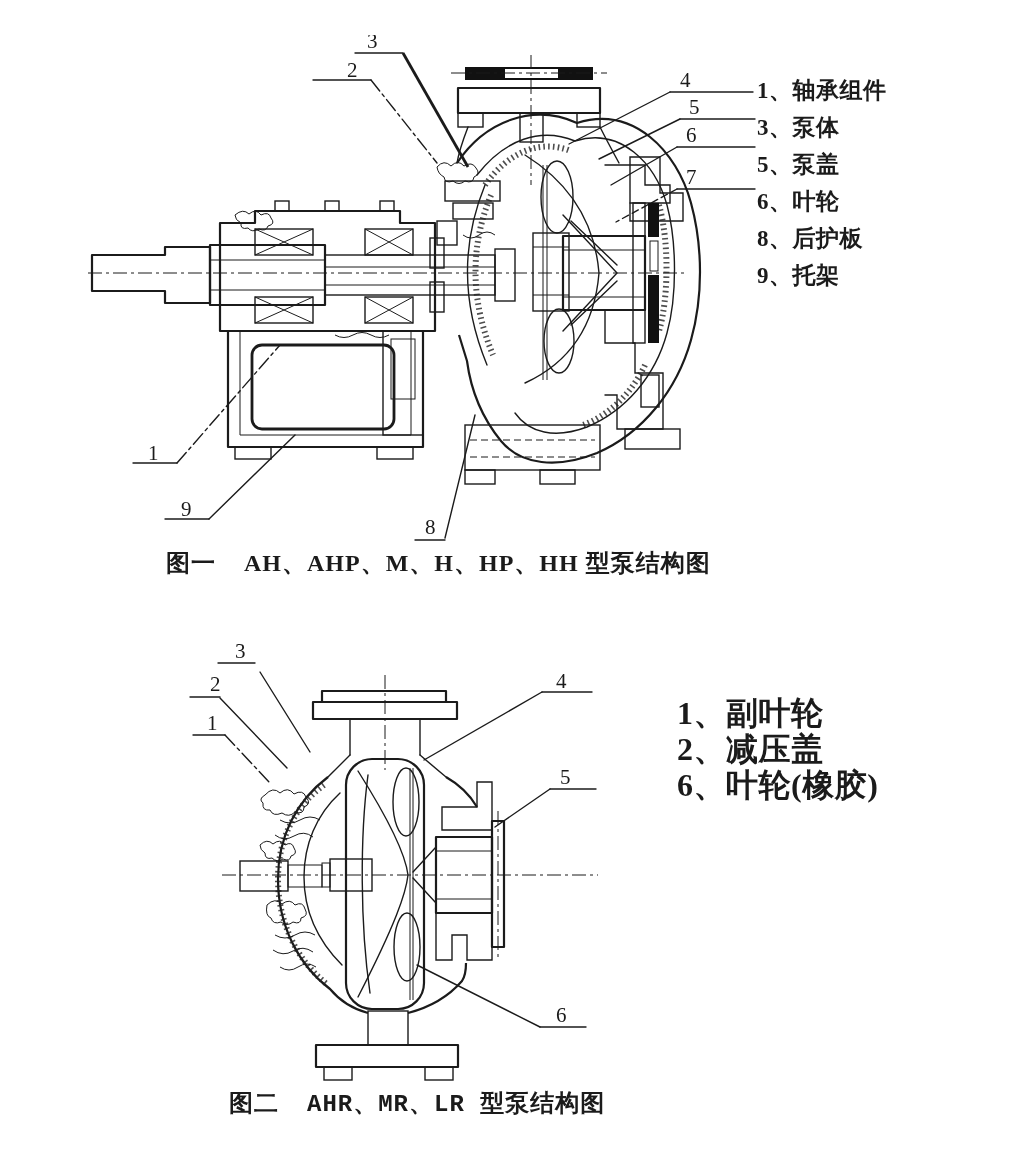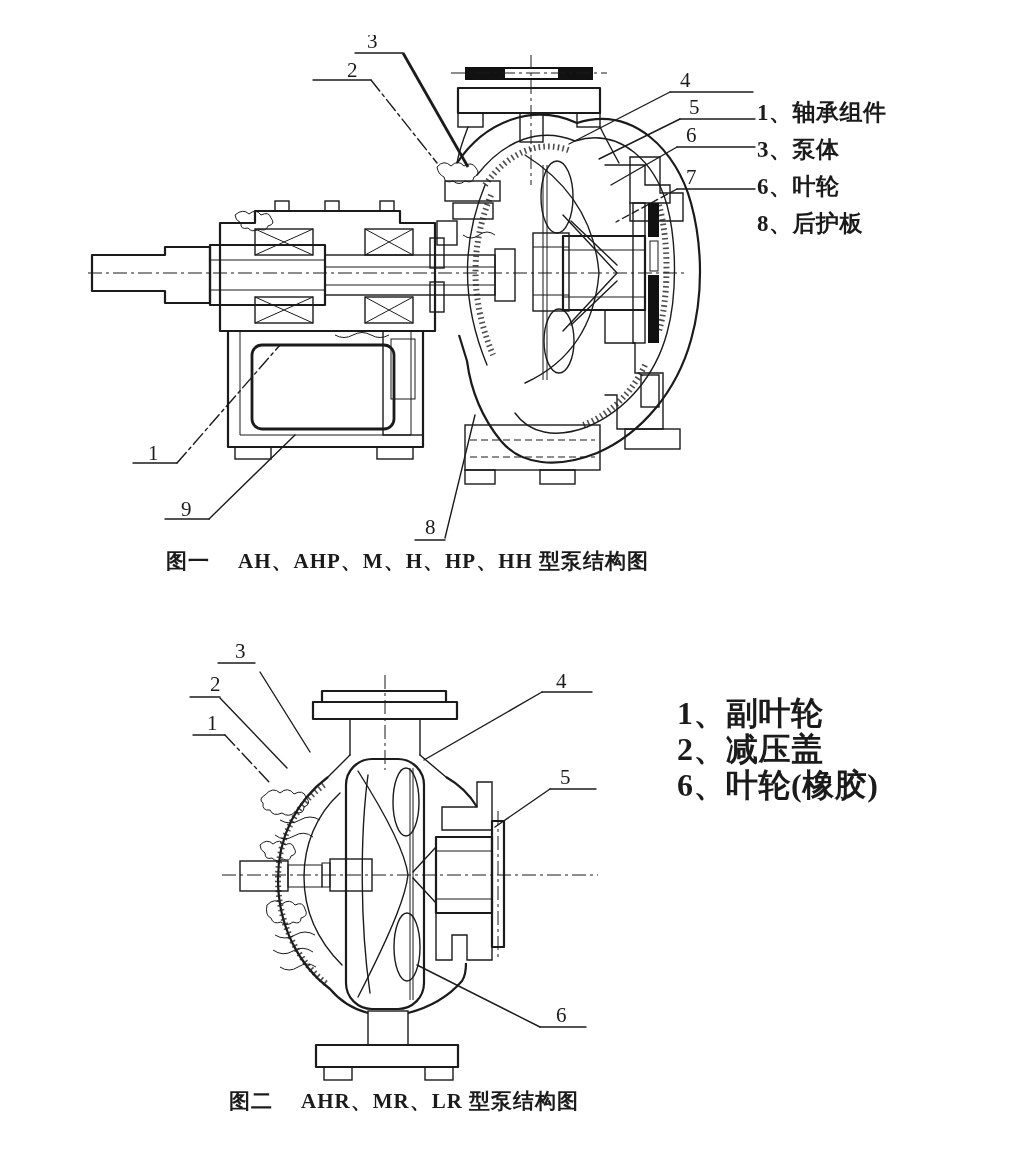--- a/index.html
+++ b/index.html
@@ -12,27 +12,27 @@
   .s2 {stroke:#1b1b1b;fill:none;stroke-width:2.2;stroke-linejoin:round;}
   .s3 {stroke:#1b1b1b;fill:none;stroke-width:2.8;stroke-linejoin:round;}
   .sd {stroke-dasharray:7 4;}
   .sdd{stroke-dasharray:14 4 3 4;}
   .fz {stroke:#222;fill:none;stroke-width:6;stroke-dasharray:1.6 3.2;opacity:.8;}
   .blk{fill:#111;stroke:none;}
   .num{font-family:"Liberation Serif","DejaVu Serif",serif;font-size:21px;fill:#1b1b1b;}
   
   .legend{position:absolute;font-weight:bold;letter-spacing:.5px;}
   .legend .row{white-space:nowrap;}
-  .legend1{left:757px;top:74px;font-size:23px;margin-top:22px;}
+  .legend1{left:757px;top:74px;font-size:23px;}
   .legend1 .row{height:37px;line-height:34px;}
   .legend2{left:677px;top:697px;font-size:32px;}
   .legend2 .row{height:36px;line-height:33px;}
-  .caption{position:absolute;font-weight:bold;font-size:21px;letter-spacing:1px;white-space:nowrap;}
+  .caption{position:absolute;font-weight:bold;font-size:24px;letter-spacing:1px;white-space:nowrap;}
   .cap1{left:166px;top:547px;}
-  .cap2{left:229px;top:1087px;}
+  .cap2{left:229px;top:1087px;font-family:Liberation Mono, monospace;}
   .caption .pre{margin-right:28px;}
 </style>
 </head>
 <body>
 
 <div class="page">
 
   <svg class="fig" style="left:85px;top:35px" width="680" height="520" viewBox="0 0 680 520">
     <defs>
       <pattern id="stip1" width="5" height="5" patternUnits="userSpaceOnUse">
@@ -177,22 +177,24 @@
 
       <text class="num" x="340" y="499">8</text>
       <path class="s" d="M330,505 H360"></path>
       <path class="s" d="M360,503 L390,380"></path>
     </g>
   </svg>
 
   <div class="legend legend1">
     <div class="row"><span>1</span><span>、</span><span>轴承组件</span></div>
     <div class="row"><span>3</span><span>、</span><span>泵体</span></div>
+    <div class="row"><span>5</span><span>、</span><span>泵盖</span></div>
     <div class="row"><span>6</span><span>、</span><span>叶轮</span></div>
     <div class="row"><span>8</span><span>、</span><span>后护板</span></div>
+    <div class="row"><span>9</span><span>、</span><span>托架</span></div>
   </div>
 
   <div class="caption cap1">
     <span class="pre">图一</span><span>AH、AHP、M、H、HP、HH 型泵结构图</span>
   </div>
 
   <svg class="fig" style="left:185px;top:635px" width="435" height="460" viewBox="0 0 435 460">
     <defs>
       <pattern id="stip2" width="5" height="5" patternUnits="userSpaceOnUse">
         <rect width="5" height="5" fill="#fff"></rect>

